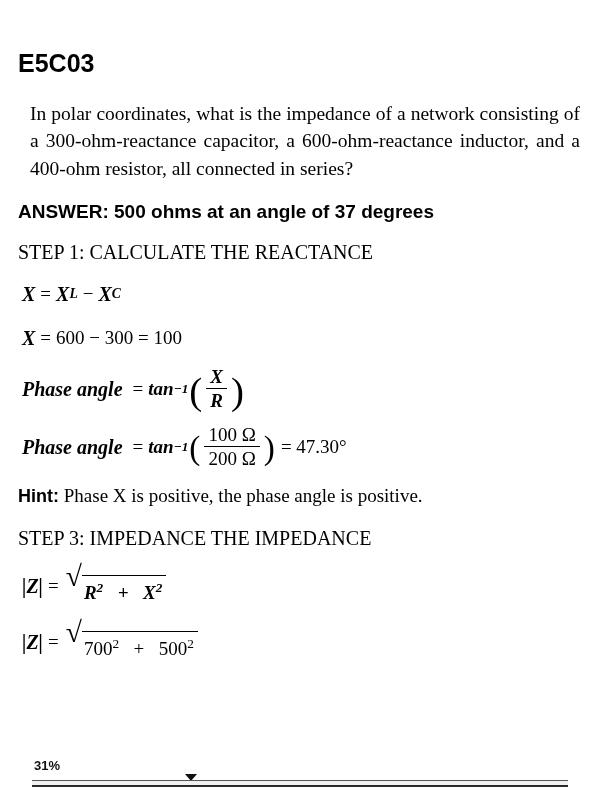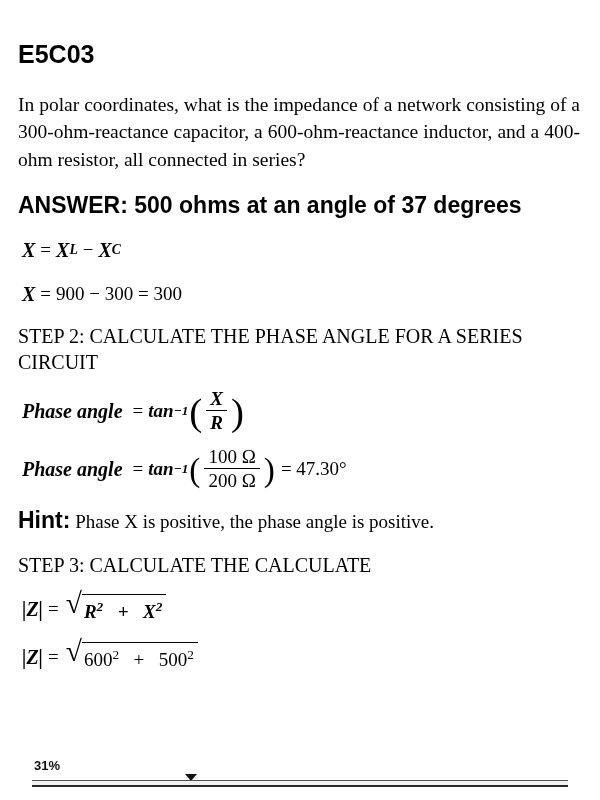--- a/index.html
+++ b/index.html
@@ -21,35 +21,35 @@
     width: 600px;
     height: 800px;
     box-sizing: border-box;
     padding: 34px 18px 0 18px;
   }
   .q-id {
     font-family: "Liberation Sans", sans-serif;
     font-weight: bold;
     font-size: 25px;
     letter-spacing: 0px;
-    margin: 7px 0 22px 0;
+    margin: 16px 0 22px 0;
     line-height: 1.1;
   }
   .question {
     font-size: 19.5px;
     line-height: 1.42;
     text-align: justify;
     text-justify: inter-word;
-    margin: 0 0 18px 0;
+    margin: 0 0 18px 12px;
     padding-right: 2px;
   }
   .answer {
     font-family: "Liberation Sans", sans-serif;
     font-weight: bold;
-    font-size: 23px;
+    font-size: 19px;
     margin: 0 0 16px 0;
     line-height: 1.2;
   }
   .step {
     font-size: 20px;
     line-height: 1.3;
     margin: 0 0 14px 0;
   }
   .formula {
     font-family: "Liberation Serif", serif;
@@ -118,31 +118,31 @@
     font-size: 1.55em;
     line-height: 0.95;
     transform: translateY(-2px);
     font-style: normal;
     font-weight: normal;
   }
   .radical .under {
     border-top: 1.4px solid #000;
     padding: 2px 4px 0 2px;
     align-self: flex-start;
-    margin-top: 2px;
+    margin-top: 10px;
   }
   .hint {
     font-size: 19px;
     margin: 0 0 16px 0;
     line-height: 1.35;
   }
   .hint .hint-label {
     font-family: "Liberation Sans", sans-serif;
     font-weight: bold;
-    font-size: 23px;
+    font-size: 18px;
   }
   .footer {
     position: absolute;
     left: 0;
     bottom: 0;
     width: 596px;
     height: 44px;
   }
   .pct {
     position: absolute;
@@ -179,44 +179,44 @@
 <body>
 
 <div class="page">
 
   <div class="q-id">E5C03</div>
 
   <div class="question">In polar coordinates, what is the impedance of a network consisting of a 300-ohm-reactance capacitor, a 600-ohm-reactance inductor, and a 400-ohm resistor, all connected in series?</div>
 
   <div class="answer">ANSWER: 500 ohms at an angle of 37 degrees</div>
 
+  <div class="step">STEP 1: CALCULATE THE REACTANCE</div>
 
   <div class="formula">
     <span class="bi big">X</span>
     <span class="nbsp-gap"></span>
     <span class="plain">=</span>
     <span class="nbsp-gap"></span>
     <span class="bi big">X</span>
       <span class="sub">L</span>
     <span class="nbsp-gap"></span>
     <span class="plain">−</span>
     <span class="nbsp-gap"></span>
     <span class="bi big">X</span>
       <span class="sub">C</span>
   </div>
 
   <div class="formula">
     <span class="bi big">X</span>
     <span class="nbsp-gap"></span>
     <span class="plain">=</span>
     <span class="nbsp-gap"></span>
-    <span class="plain">900 − 300 = 300</span>
-  </div>
-
-  <div class="step">STEP 2: CALCULATE THE PHASE ANGLE FOR A SERIES CIRCUIT</div>
+    <span class="plain">600 − 300 = 100</span>
+  </div>
+
 
   <div class="formula">
     <span class="bi big">Phase angle</span>
     <span class="nbsp-gap"></span>
       <span class="nbsp-gap"></span>
     <span class="plain">=</span>
     <span class="nbsp-gap"></span>
     <span class="bi">tan</span>
       <span class="sup bi">−1</span>
     <span class="paren">(</span>
@@ -243,21 +243,21 @@
     <span class="paren paren-sm">)</span>
     <span class="nbsp-gap"></span>
     <span class="plain">= 47.30°</span>
   </div>
 
   <div class="hint">
     <span class="hint-label">Hint:</span>
     <span>Phase X is positive, the phase angle is positive.</span>
   </div>
 
-  <div class="step">STEP 3: CALCULATE THE CALCULATE</div>
+  <div class="step">STEP 3: IMPEDANCE THE IMPEDANCE</div>
 
   <div class="formula">
     <span class="bi big">|Z|</span>
     <span class="nbsp-gap"></span>
     <span class="plain">=</span>
     <span class="nbsp-gap"></span>
     <span class="radical">
       <span class="sign">√</span>
       <span class="under">
         <span class="bi">R</span><span class="sup bi">2</span>
@@ -270,21 +270,21 @@
   </div>
 
   <div class="formula">
     <span class="bi big">|Z|</span>
     <span class="nbsp-gap"></span>
     <span class="plain">=</span>
     <span class="nbsp-gap"></span>
     <span class="radical">
       <span class="sign">√</span>
       <span class="under">
-        <span class="plain">600</span><span class="sup plain">2</span>
+        <span class="plain">700</span><span class="sup plain">2</span>
         <span class="nbsp-gap"></span>
         <span class="plain">+</span>
         <span class="nbsp-gap"></span>
         <span class="plain">500</span><span class="sup plain">2</span>
       </span>
     </span>
     <span class="nbsp-gap"></span>
   </div>
 
 </div>

